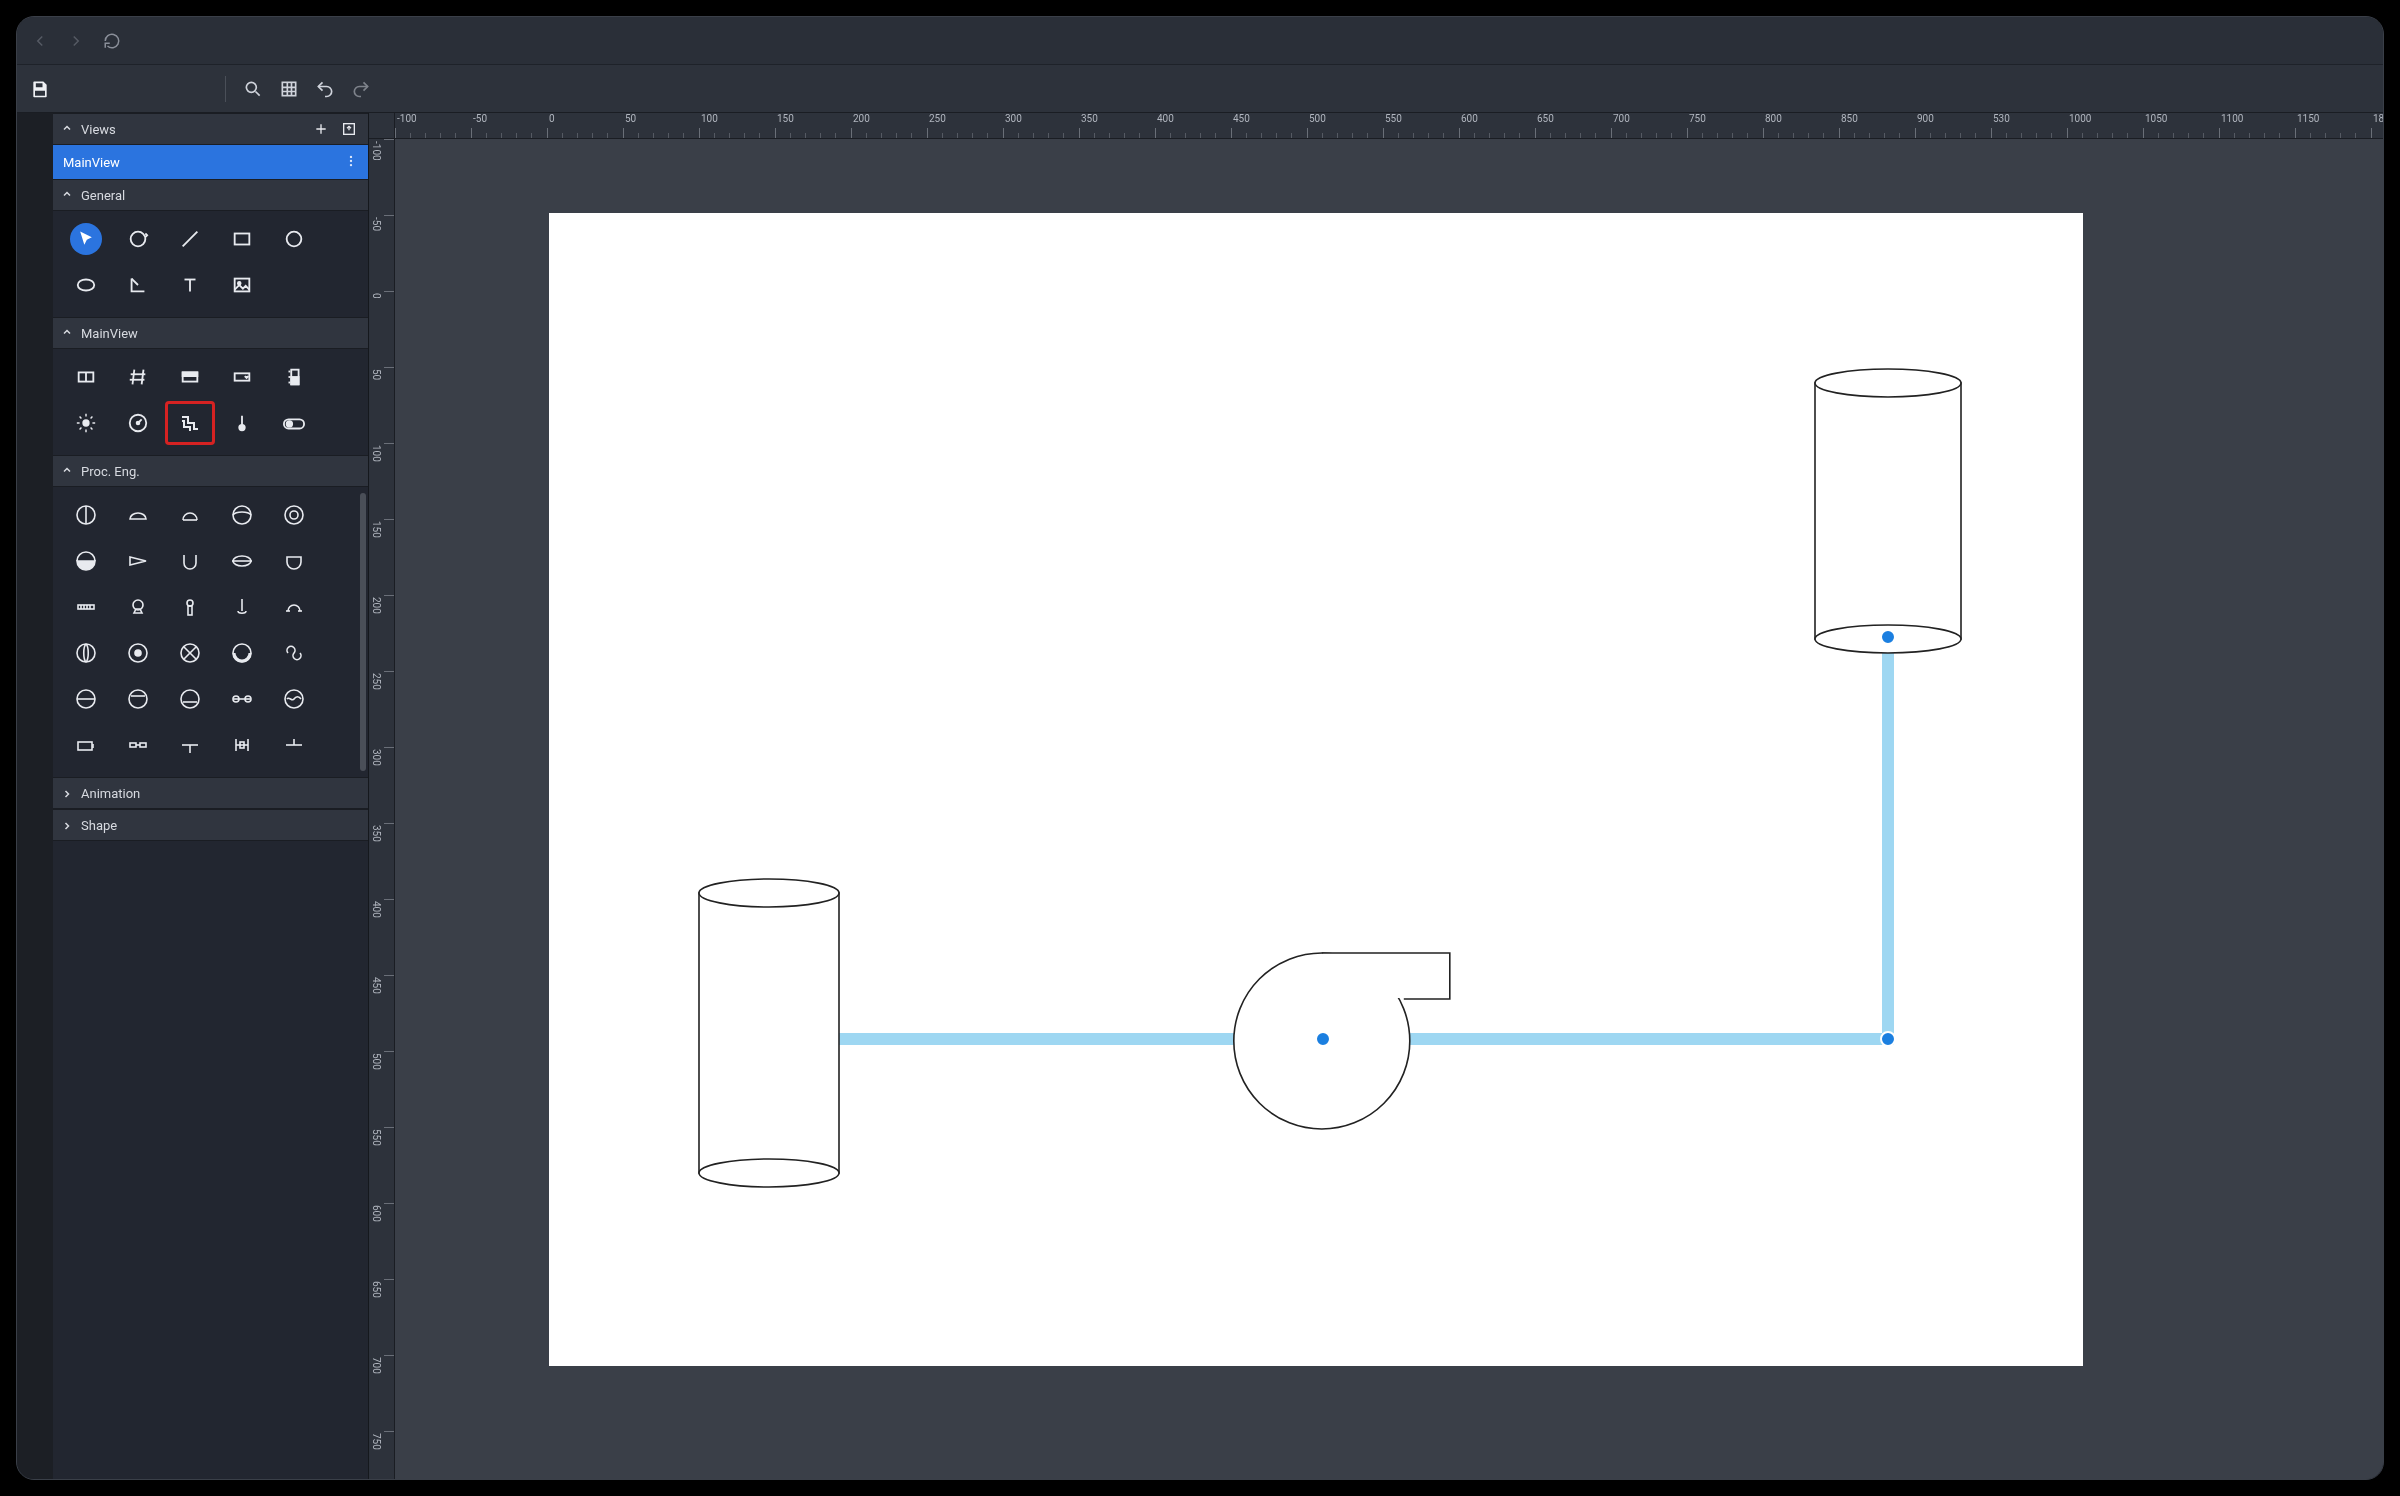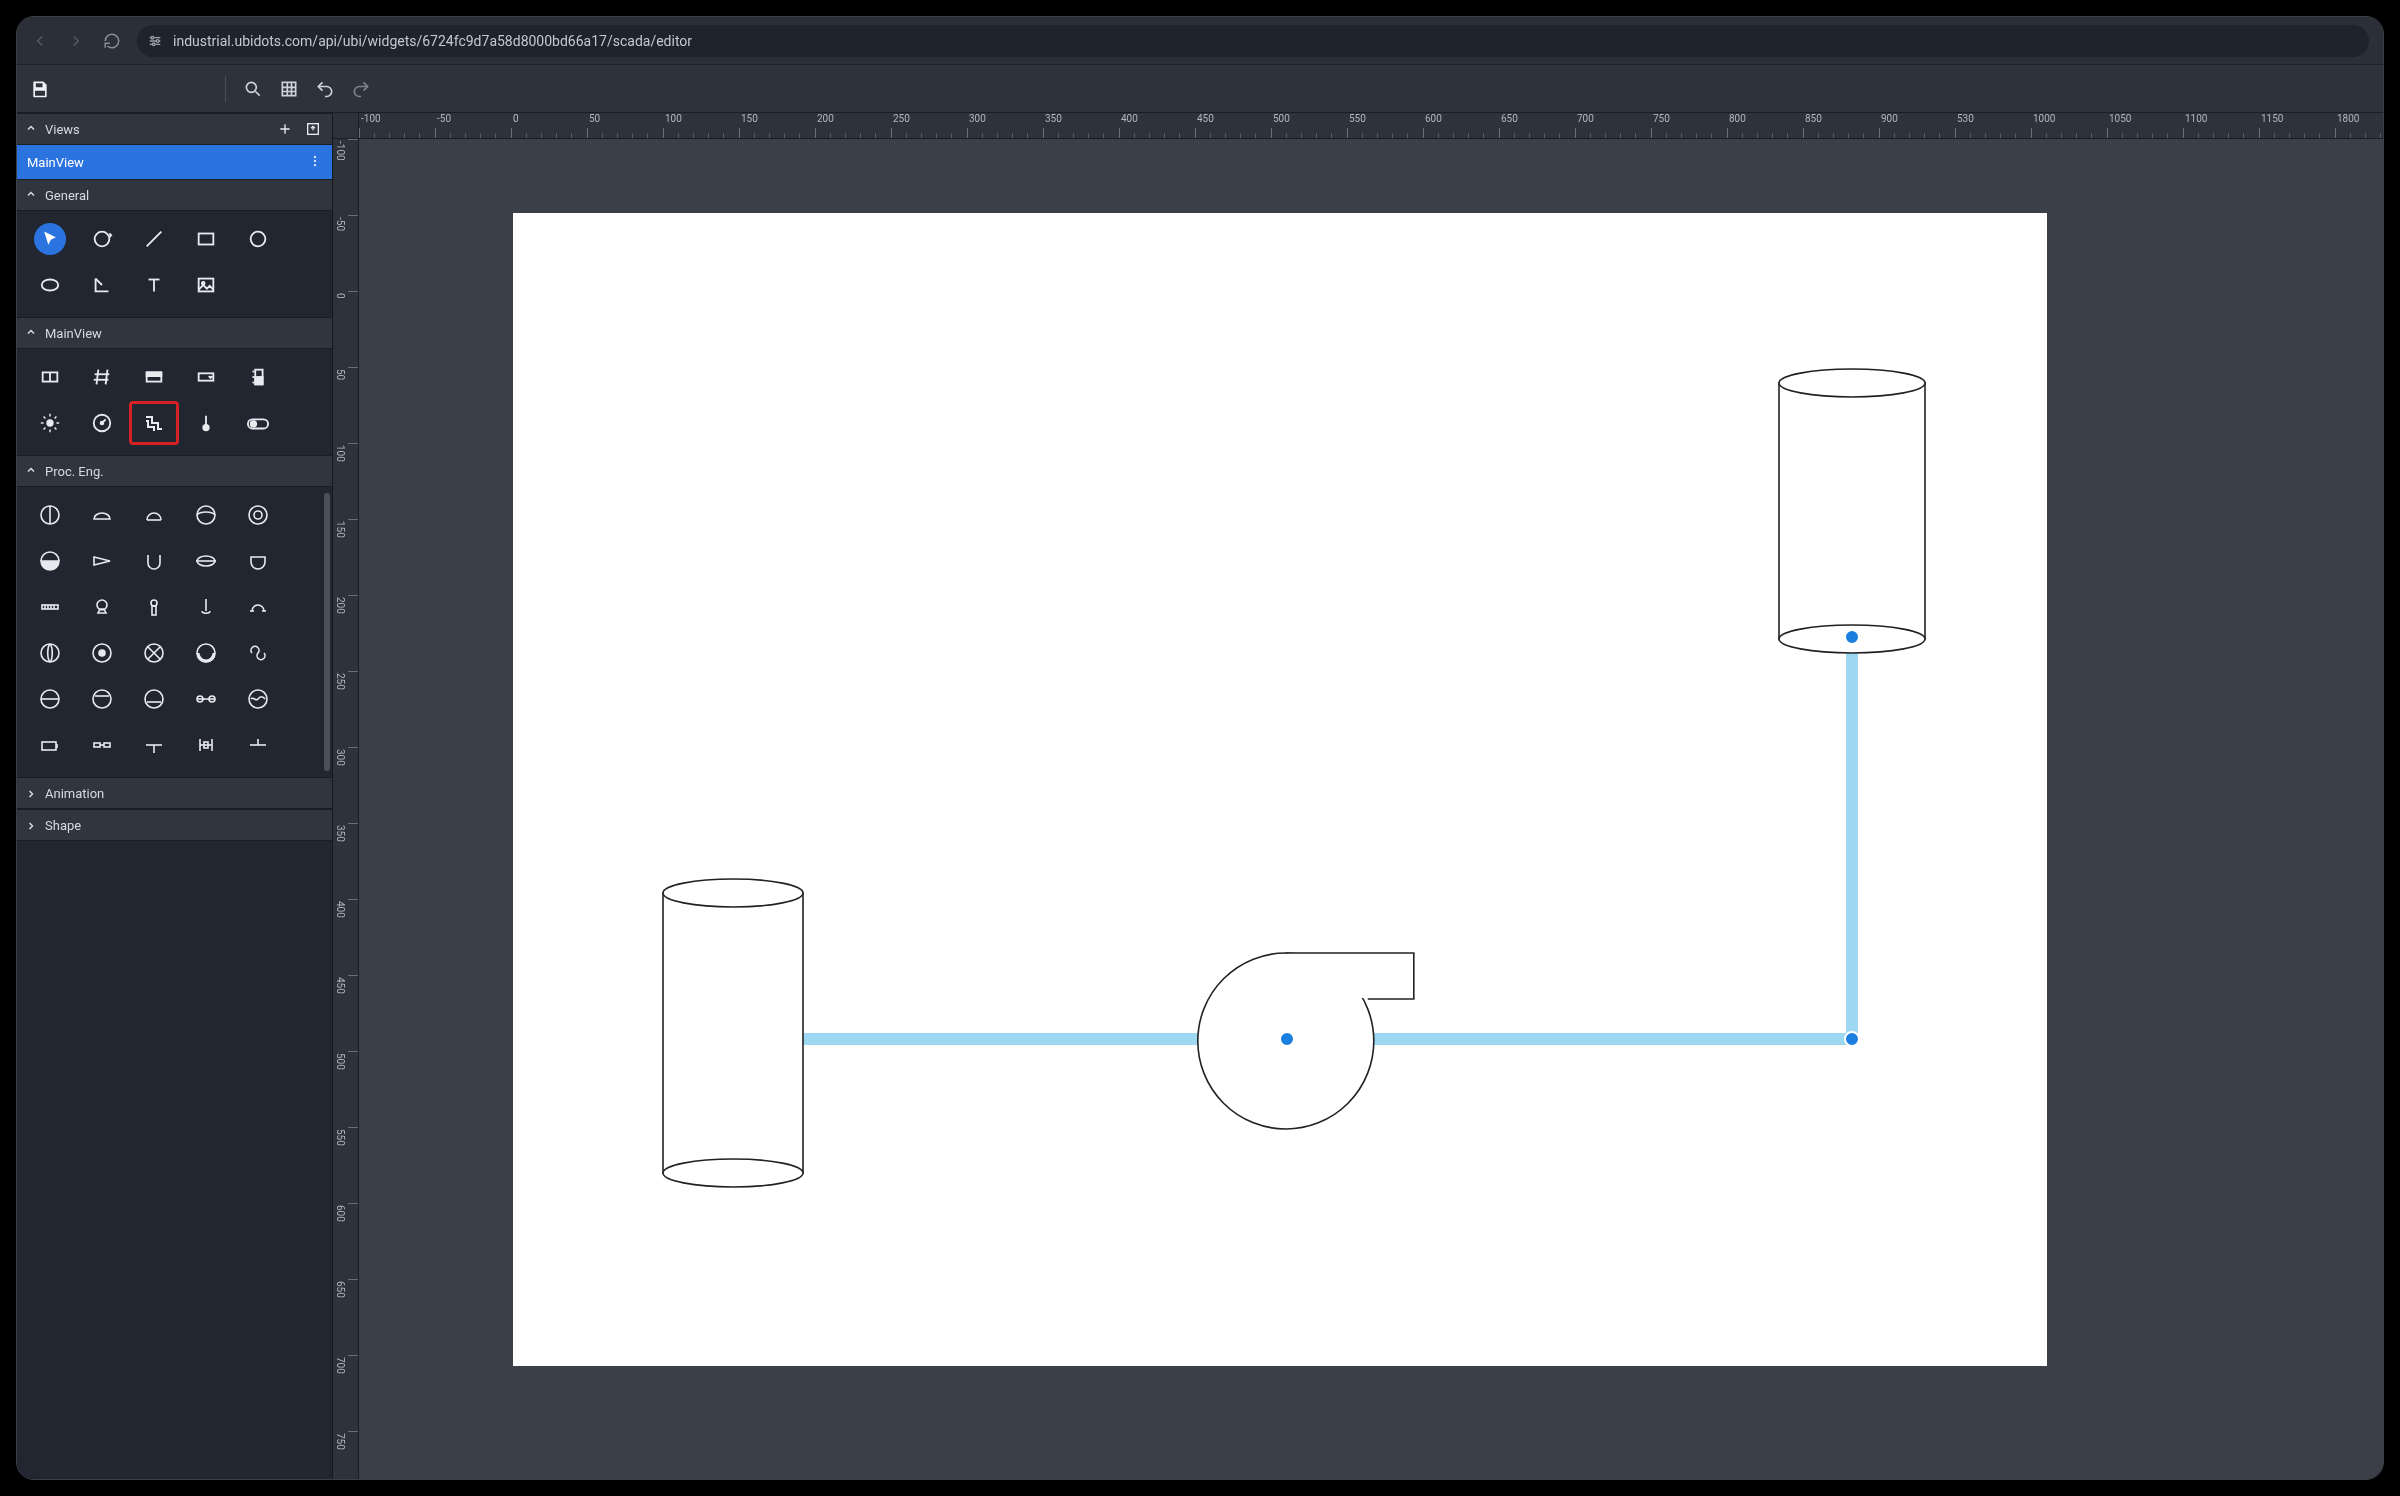--- a/index.html
+++ b/index.html
@@ -28,21 +28,21 @@
   
   .app { position: absolute; top: 48px; left: 0; right: 0; bottom: 0; display: flex; flex-direction: column; background: #1c1f25; }
   .app-toolbar {
     height: 48px; background: #2d323b; display: flex; align-items: center;
     padding: 0 8px; gap: 6px; border-bottom: 1px solid #1a1d23;
   }
   .app-toolbar .save { width: 30px; height: 30px; display:flex; align-items:center; justify-content:center; color:#f0f2f5; }
   .app-toolbar .divider { width: 1px; height: 26px; background: #4a4f58; margin: 0 6px 0 164px; }
   .app-toolbar .tool-btn { width: 30px; height: 30px; display:flex; align-items:center; justify-content:center; color:#cfd3db; }
 
-  .app-body { flex: 1; display: flex; min-height: 0; }
+  .app-body { flex: 1; display: flex; min-height: 0; padding-left: 36px; }
 
   
   .left-panel { width: 316px; background: #222630; display:flex; flex-direction: column; border-right: 1px solid #15181d; }
   .section-header {
     height: 32px; background: #30353f; color: #d7dae0; font-size: 13px;
     display: flex; align-items: center; padding: 0 8px; gap: 6px;
     border-top: 1px solid #1a1d23; border-bottom: 1px solid #1a1d23;
   }
   .section-header.collapsed .chev { transform: rotate(-90deg); }
   .section-header .chev { width: 14px; height: 14px; display:flex; }
@@ -115,33 +115,20 @@
         <svg width="18" height="18" viewBox="0 0 24 24" fill="none" stroke="currentColor" stroke-width="2">
             <path d="M9 6l6 6-6 6"></path>
           </svg>
       </div>
       <div class="nav-icon">
         <svg width="18" height="18" viewBox="0 0 24 24" fill="none" stroke="currentColor" stroke-width="2">
             <path d="M3 12a9 9 0 1 1 3 6.7"></path>
             <path d="M3 21v-6h6"></path>
           </svg>
       </div>
-    </div>
-    <div class="addr">
-      <span class="site-icon">
-        <svg width="16" height="16" viewBox="0 0 24 24" fill="none" stroke="currentColor" stroke-width="2">
-            <line x1="4" y1="7" x2="20" y2="7"></line>
-            <line x1="4" y1="12" x2="20" y2="12"></line>
-            <line x1="4" y1="17" x2="20" y2="17"></line>
-            <circle cx="8" cy="7" r="2" fill="#1f232b"></circle>
-            <circle cx="16" cy="12" r="2" fill="#1f232b"></circle>
-            <circle cx="10" cy="17" r="2" fill="#1f232b"></circle>
-          </svg>
-      </span>
-      <span class="url">industrial.ubidots.com/api/ubi/widgets/6724fc9d7a58d8000bd66a17/scada/editor</span>
     </div>
   </div>
 
   <div class="app">
     <div class="app-toolbar">
       <div class="save">
         <svg width="20" height="20" viewBox="0 0 24 24" fill="currentColor">
             <path d="M5 3h11l4 4v14a1 1 0 0 1-1 1H5a1 1 0 0 1-1-1V4a1 1 0 0 1 1-1zm2 2v5h8V5H7zm-1 9v6h12v-6H6z"></path>
           </svg>
       </div>

